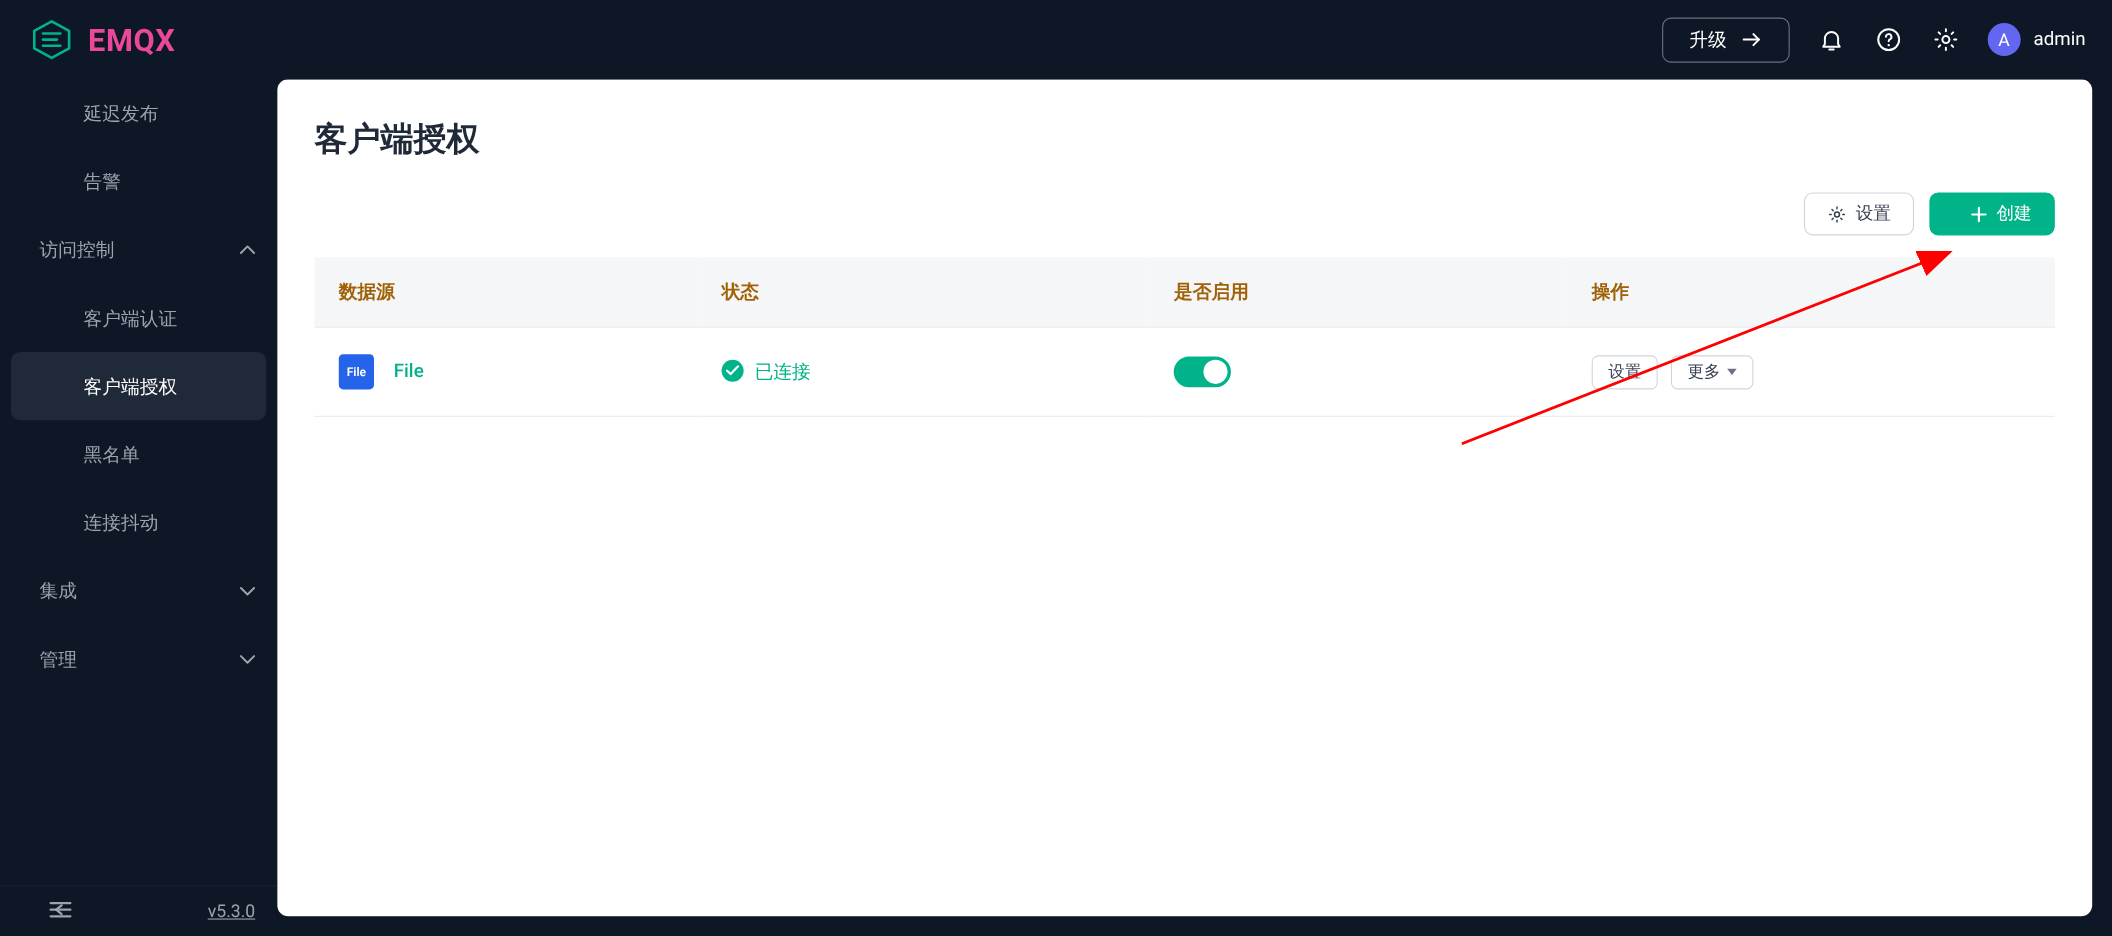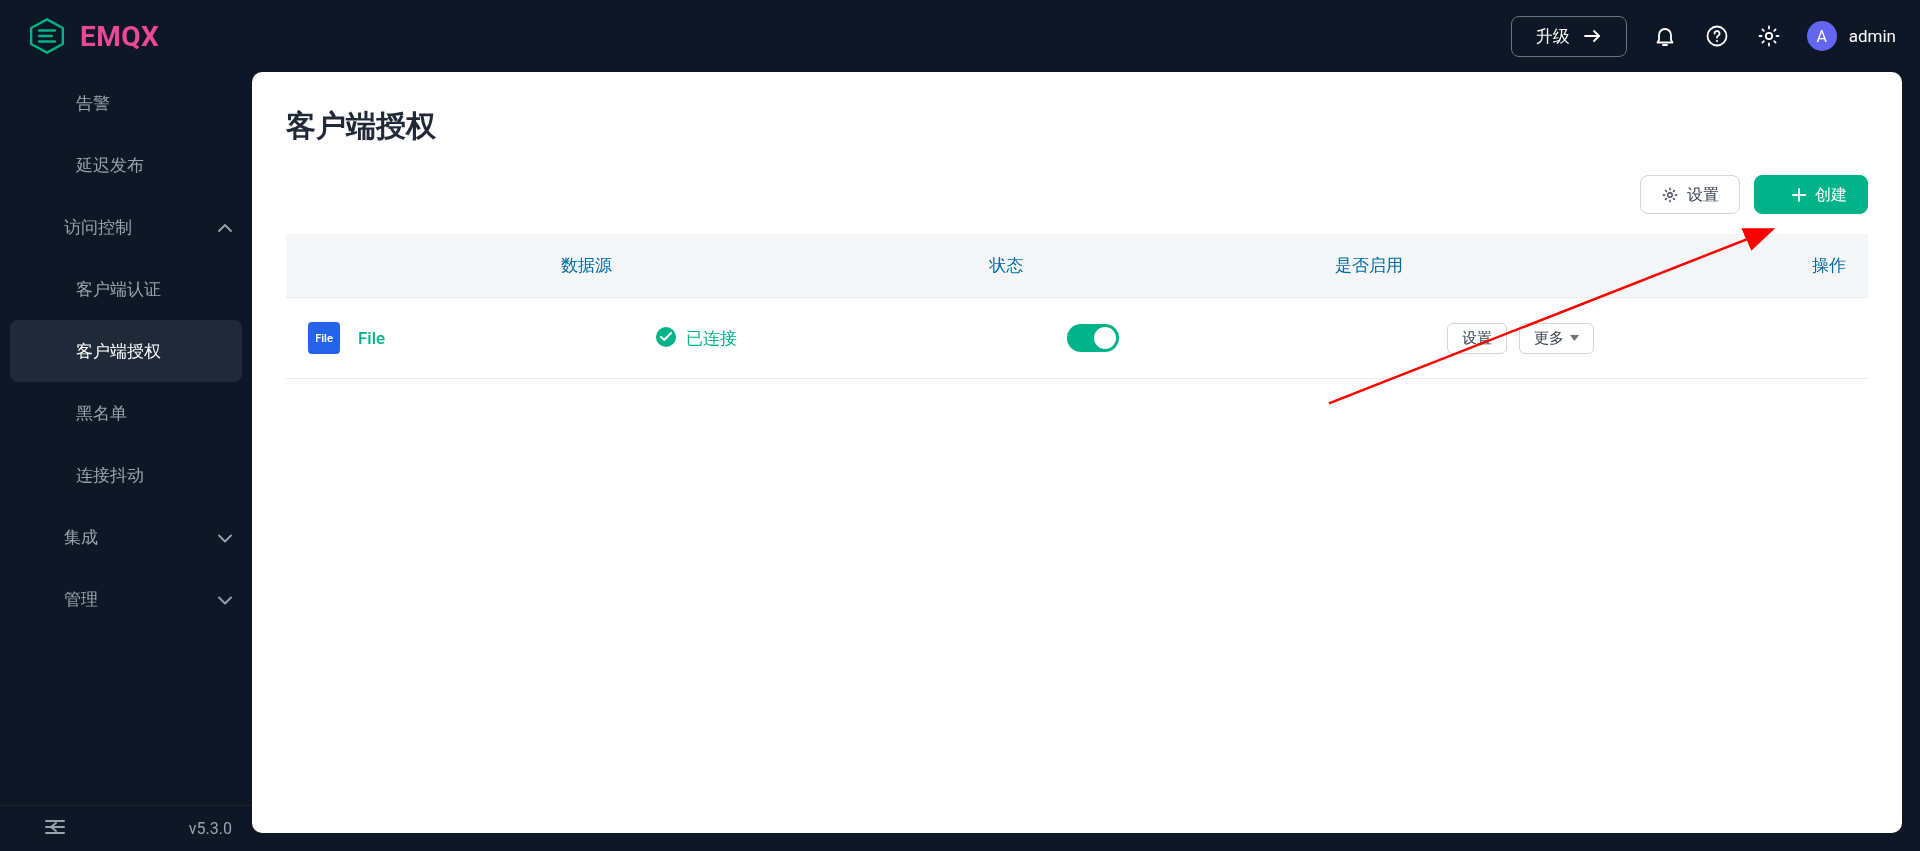--- a/index.html
+++ b/index.html
@@ -20,40 +20,40 @@
 .user-wrap { display:flex; align-items:center; gap:12px; cursor:pointer; }
 .avatar { width:30px; height:30px; border-radius:50%; background:#6366f1; color:#fff; display:flex; align-items:center; justify-content:center; font-size:16px; }
 .username { font-size:17px; }
 
 
 .body { flex:1; display:flex; overflow:hidden; }
 
 
 .sidebar { width:252px; background:#0e1726; display:flex; flex-direction:column; position:relative; }
 .sidebar-scroll { flex:1; overflow-y:auto; }
-.menu-item { display:flex; align-items:center; height:62px; padding-left:64px; padding-right:20px; font-size:17px; color:#9ca3af; cursor:pointer; }
+.menu-item { display:flex; align-items:center; height:62px; padding-left:36px; padding-right:20px; font-size:17px; color:#9ca3af; cursor:pointer; }
 .menu-item.sub { padding-left:76px; }
 .menu-item.active { background:#1f2937; color:#fff; border-radius:8px; margin:0 10px; padding-left:66px; }
 .menu-item .arrow { margin-left:auto; }
-.sidebar-footer { height:46px; display:flex; align-items:center; padding:0 20px 0 44px; font-size:16px; color:#9ca3af; border-top:1px solid rgba(255,255,255,0.06); }
+.sidebar-footer { height:46px; display:flex; align-items:center; padding:0 20px 0 44px; font-size:16px; color:#9ca3af; border-top:1px solid rgba(255,255,255,0.06);text-decoration:underline; }
 .sidebar-footer .collapse-icon { margin-right:auto; cursor:pointer; }
 
 
 .main { flex:1; background:#0e1726; padding:0 0 18px 0; overflow:hidden; }
 .panel { background:#fff; color:#1f2937; margin:0 18px 0 0; height:100%; border-radius:10px; padding:34px 34px 20px 34px; overflow:hidden; position:relative; }
 .page-title { font-size:30px; font-weight:700; color:#1f2937; margin-bottom:28px; }
 
 .toolbar { display:flex; justify-content:flex-end; gap:14px; margin-bottom:20px; }
 .btn { display:inline-flex; align-items:center; gap:8px; border-radius:8px; padding:9px 20px; font-size:16px; cursor:pointer; line-height:1.2; }
 .btn-outline { background:#fff; border:1px solid #d1d5db; color:#374151; }
 .btn-primary { background:#00b388; border:1px solid #00b388; color:#fff;padding-left:36px; }
 
 .table { width:100%; border-collapse:collapse; table-layout:fixed; }
 .thead-row { background:#f5f6f8; }
-.thead-row th { text-align:right; font-weight:400; font-size:17px; color:#0369a1; padding:20px 22px; }
+.thead-row th { text-align:left; font-weight:700; font-size:17px; color:#a16207; padding:20px 22px; }
 .table tbody td { padding:24px 22px; font-size:16px; color:#374151; border-top:1px solid #eaecef; border-bottom:1px solid #eaecef; vertical-align:middle; }
 
 .ds-cell { display:flex; align-items:center; gap:18px; }
 .ds-icon { width:32px; height:32px; background:#2563eb; color:#fff; display:flex; align-items:center; justify-content:center; font-size:11px; font-weight:600; border-radius:4px; }
 .ds-name { color:#00b388; font-size:17px; font-weight:500; cursor:pointer; }
 
 .status-cell { display:flex; align-items:flex-start; gap:10px; }
 .status-icon { width:20px; height:20px; border-radius:50%; background:#00b388; color:#fff; display:flex; align-items:center; justify-content:center; font-size:12px; }
 .status-text { color:#00b388; font-size:17px; }
 
@@ -117,24 +117,24 @@
         <span class="username">admin</span>
       </div>
     </div>
   </div>
 
   <div class="body">
 
     <div class="sidebar">
       <div class="sidebar-scroll">
         <div class="menu-item sub">
+          <span>延迟发布</span>
+        </div>
+        <div class="menu-item sub">
           <span>告警</span>
-        </div>
-        <div class="menu-item sub">
-          <span>延迟发布</span>
         </div>
         <div class="menu-item">
           <span>访问控制</span>
           <span class="arrow">
             <svg width="14" height="9" viewBox="0 0 14 9">
                 <polyline points="1,7 7,1 13,7" fill="none" stroke="#9ca3af" stroke-width="1.8" stroke-linecap="round" stroke-linejoin="round"></polyline>
               </svg>
           </span>
         </div>
         <div class="menu-item sub">

